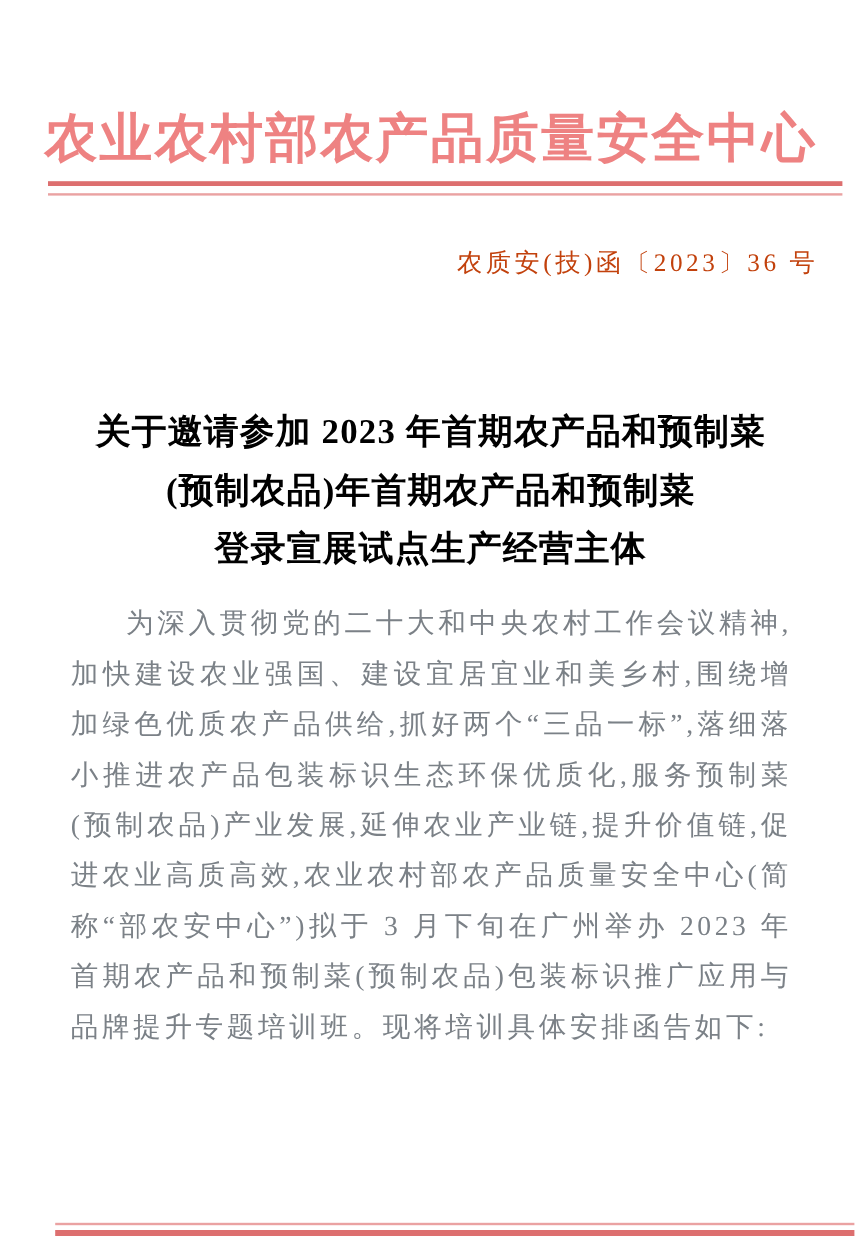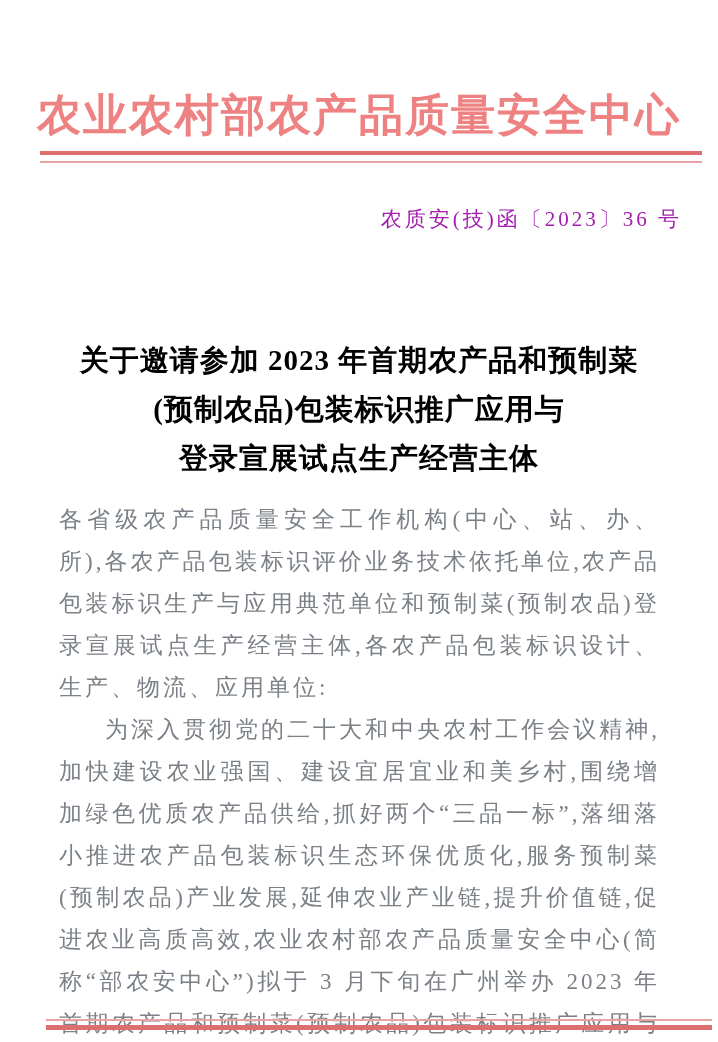--- a/index.html
+++ b/index.html
@@ -21,21 +21,21 @@
     letter-spacing: 2px;
     white-space: nowrap;
   }
   .rule { position: absolute; left: 40px; width: 662px; }
   .rule-thick { top: 151px; height: 4px; background: #dd6f6f; }
   .rule-thin  { top: 161px; height: 2px; background: #eaa2a2; }
   .doc-number {
     position: absolute;
     top: 205px; right: 36px;
     font-size: 21px;
-    color: #a21caf;
+    color: #c2410c;
     letter-spacing: 3px;
     white-space: nowrap;
   }
   .title {
     position: absolute;
     top: 336px; left: 0; right: 0;
     text-align: center;
     font-size: 29px;
     font-weight: bold;
     color: #000000;
@@ -65,25 +65,24 @@
 
   <div class="letterhead">农业农村部农产品质量安全中心</div>
 
   <div class="rule rule-thick"></div>
   <div class="rule rule-thin"></div>
 
   <div class="doc-number">农质安(技)函〔2023〕36 号</div>
 
   <div class="title">
     <div class="title-line">关于邀请参加 2023 年首期农产品和预制菜</div>
-    <div class="title-line">(预制农品)包装标识推广应用与</div>
+    <div class="title-line">(预制农品)年首期农产品和预制菜</div>
     <div class="title-line">登录宣展试点生产经营主体</div>
   </div>
 
   <div class="body">
-    <p class="para">各省级农产品质量安全工作机构(中心、站、办、所),各农产品包装标识评价业务技术依托单位,农产品包装标识生产与应用典范单位和预制菜(预制农品)登录宣展试点生产经营主体,各农产品包装标识设计、生产、物流、应用单位:</p>
     <p class="para indent">为深入贯彻党的二十大和中央农村工作会议精神,加快建设农业强国、建设宜居宜业和美乡村,围绕增加绿色优质农产品供给,抓好两个“三品一标”,落细落小推进农产品包装标识生态环保优质化,服务预制菜(预制农品)产业发展,延伸农业产业链,提升价值链,促进农业高质高效,农业农村部农产品质量安全中心(简称“部农安中心”)拟于 3 月下旬在广州举办 2023 年首期农产品和预制菜(预制农品)包装标识推广应用与品牌提升专题培训班。现将培训具体安排函告如下:</p>
   </div>
 
   <div class="footer-rule footer-rule-thin"></div>
   <div class="footer-rule footer-rule-thick"></div>
 
 </div>
 
 </body></html>

